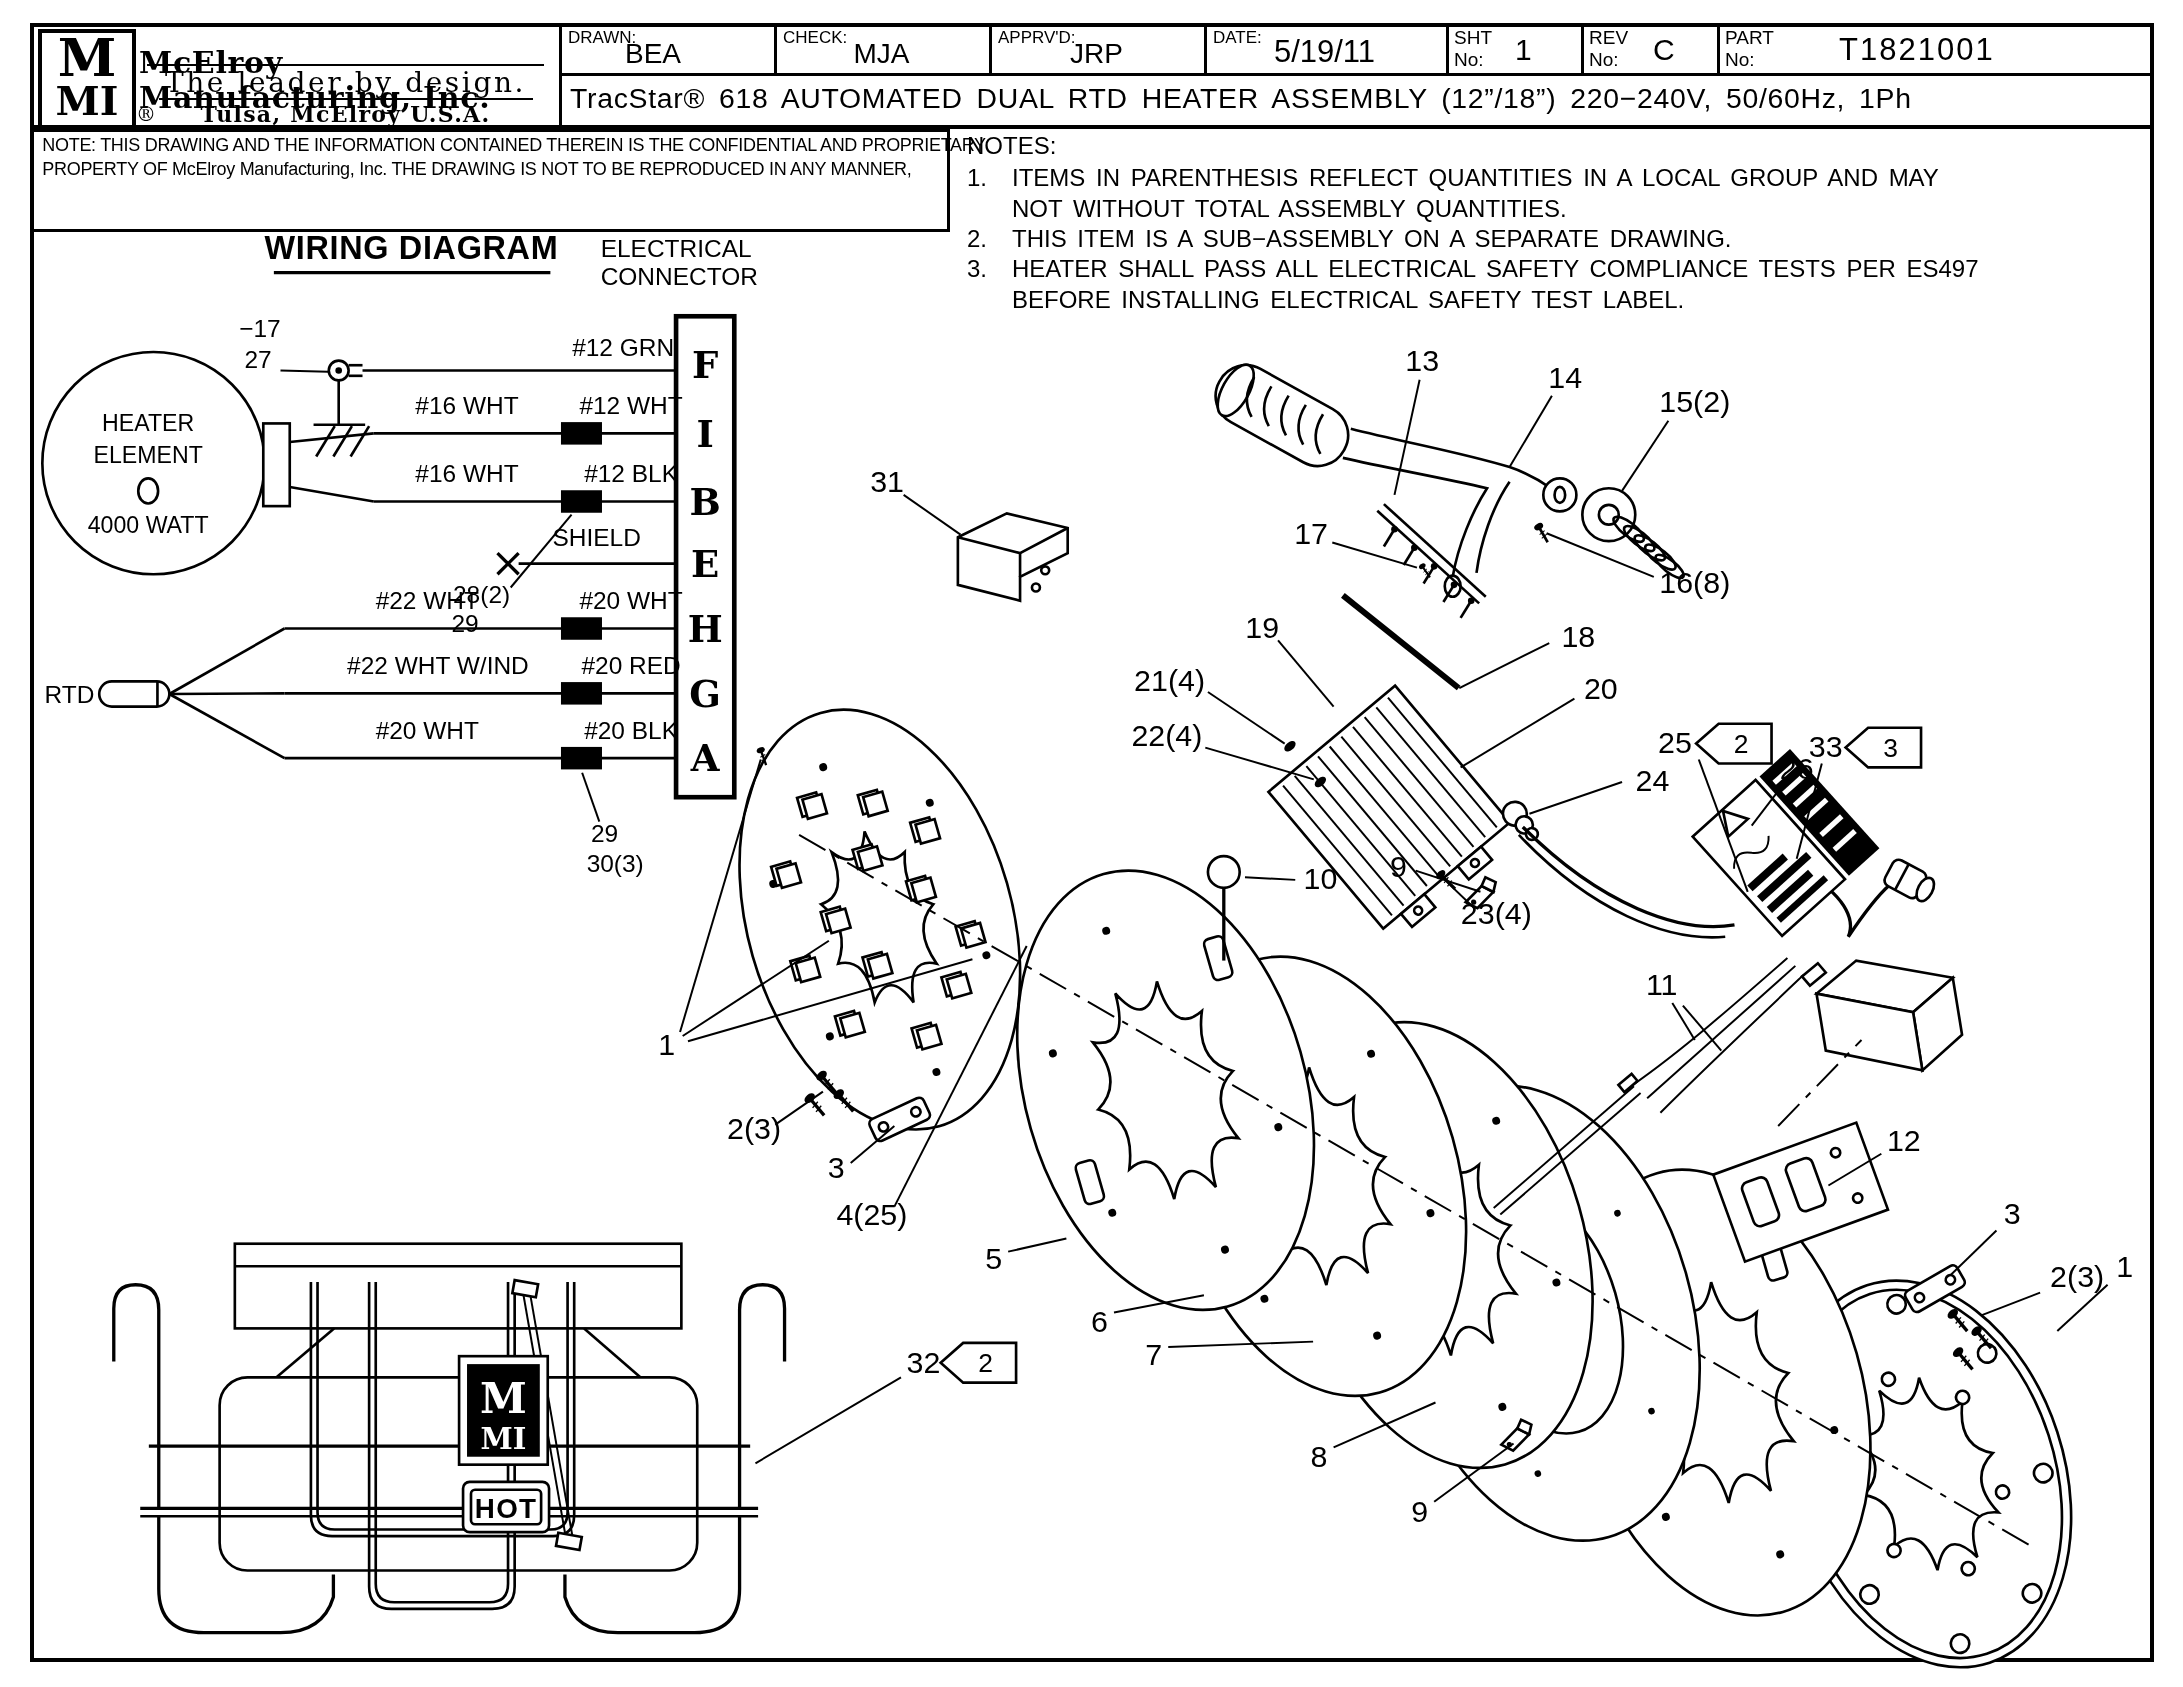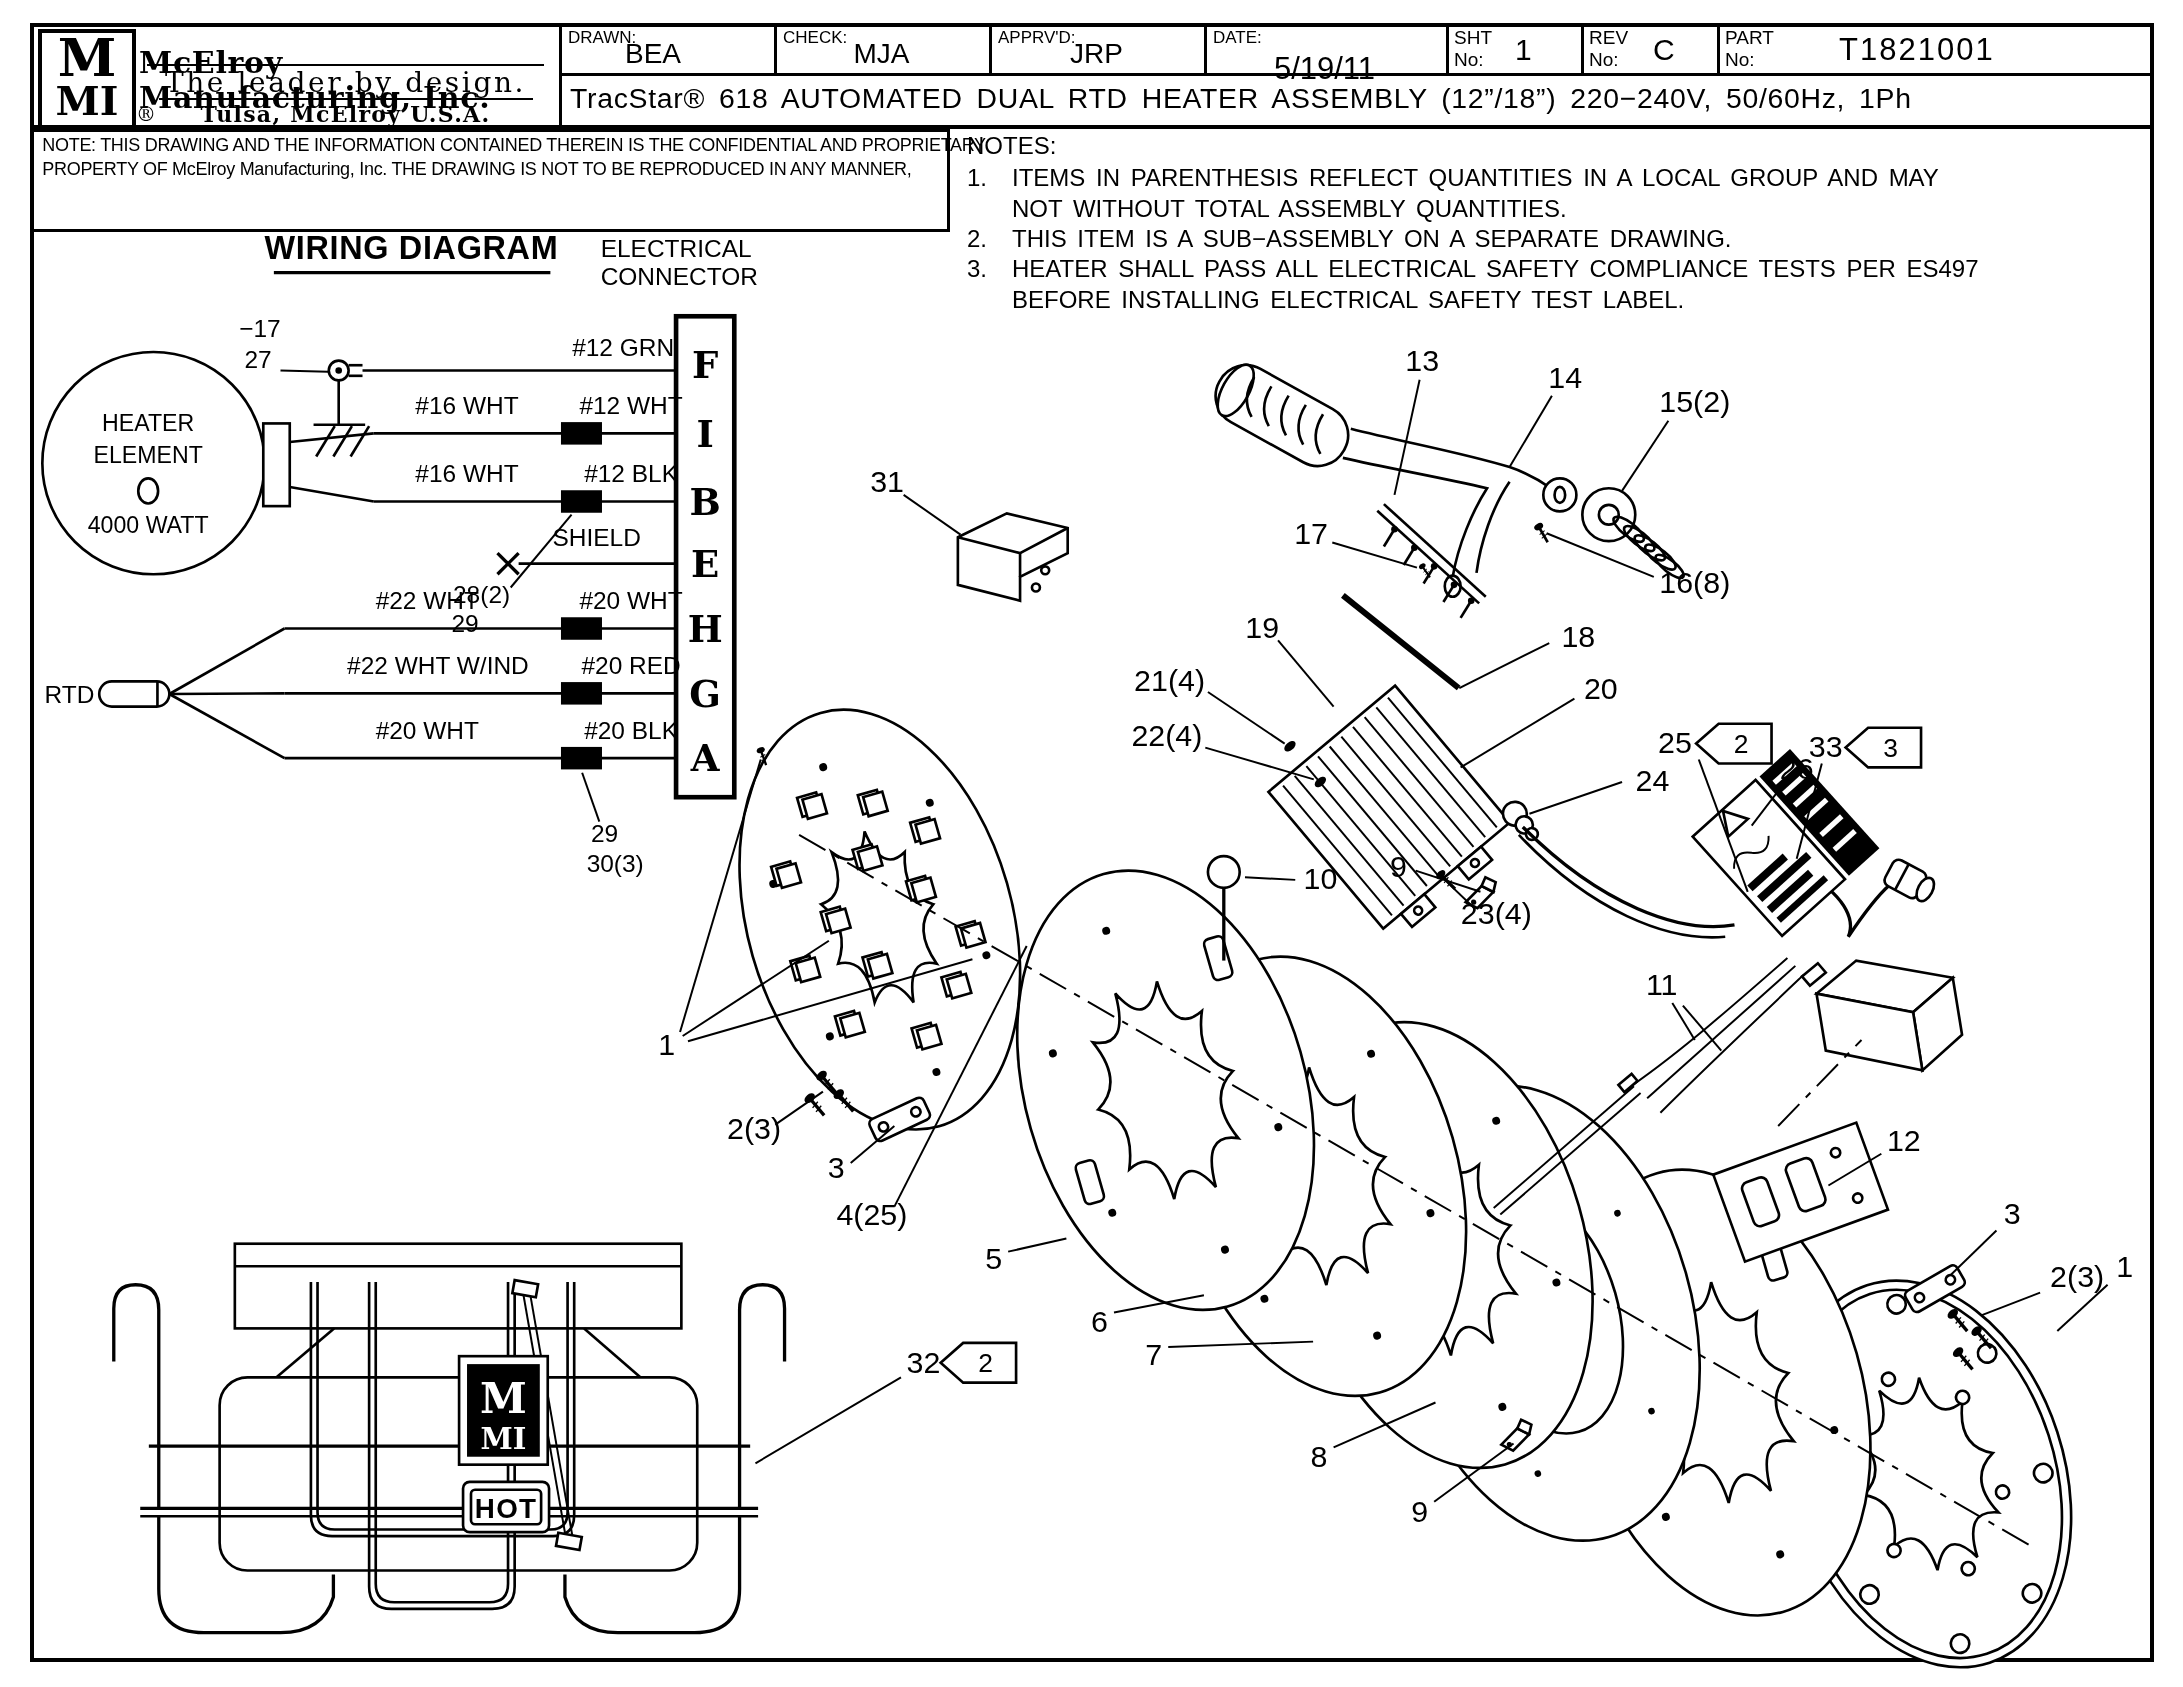--- a/index.html
+++ b/index.html
@@ -64,21 +64,21 @@
   <div class="abs serif" style="left:136px;top:102px;font-size:20px;">®</div>
   <div class="abs serif" id="location" style="left:165px;top:101px;width:361px;text-align:center;">Tulsa, McElroy U.S.A.</div>
 
   <div class="abs cell-label" style="left:568px;top:28px;">DRAWN:</div>
   <div class="abs cell-value" style="left:559px;top:38px;width:188px;text-align:center;">BEA</div>
   <div class="abs cell-label" style="left:783px;top:28px;">CHECK:</div>
   <div class="abs cell-value" style="left:774px;top:38px;width:215px;text-align:center;">MJA</div>
   <div class="abs cell-label" style="left:998px;top:28px;">APPRV'D:</div>
   <div class="abs cell-value" style="left:989px;top:38px;width:215px;text-align:center;">JRP</div>
   <div class="abs cell-label" style="left:1213px;top:28px;">DATE:</div>
-  <div class="abs" style="left:1204px;top:51px;width:241px;text-align:center;font-size:31px;">5/19/11</div>
+  <div class="abs" style="left:1204px;top:34px;width:241px;text-align:center;font-size:31px;">5/19/11</div>
   <div class="abs cell-label" style="left:1454px;top:26.5px;font-size:19px;">SHT</div>
   <div class="abs cell-label" style="left:1454px;top:49px;font-size:19px;">No:</div>
   <div class="abs" style="left:1515px;top:33px;font-size:30px;">1</div>
   <div class="abs cell-label" style="left:1589px;top:26.5px;font-size:19px;">REV</div>
   <div class="abs cell-label" style="left:1589px;top:49px;font-size:19px;">No:</div>
   <div class="abs" style="left:1653px;top:33px;font-size:30px;">C</div>
   <div class="abs cell-label" style="left:1725px;top:26.5px;font-size:19px;">PART</div>
   <div class="abs cell-label" style="left:1725px;top:49px;font-size:19px;">No:</div>
   <div class="abs" style="left:1839px;top:32px;font-size:31px;letter-spacing:2px;">T1821001</div>
 

